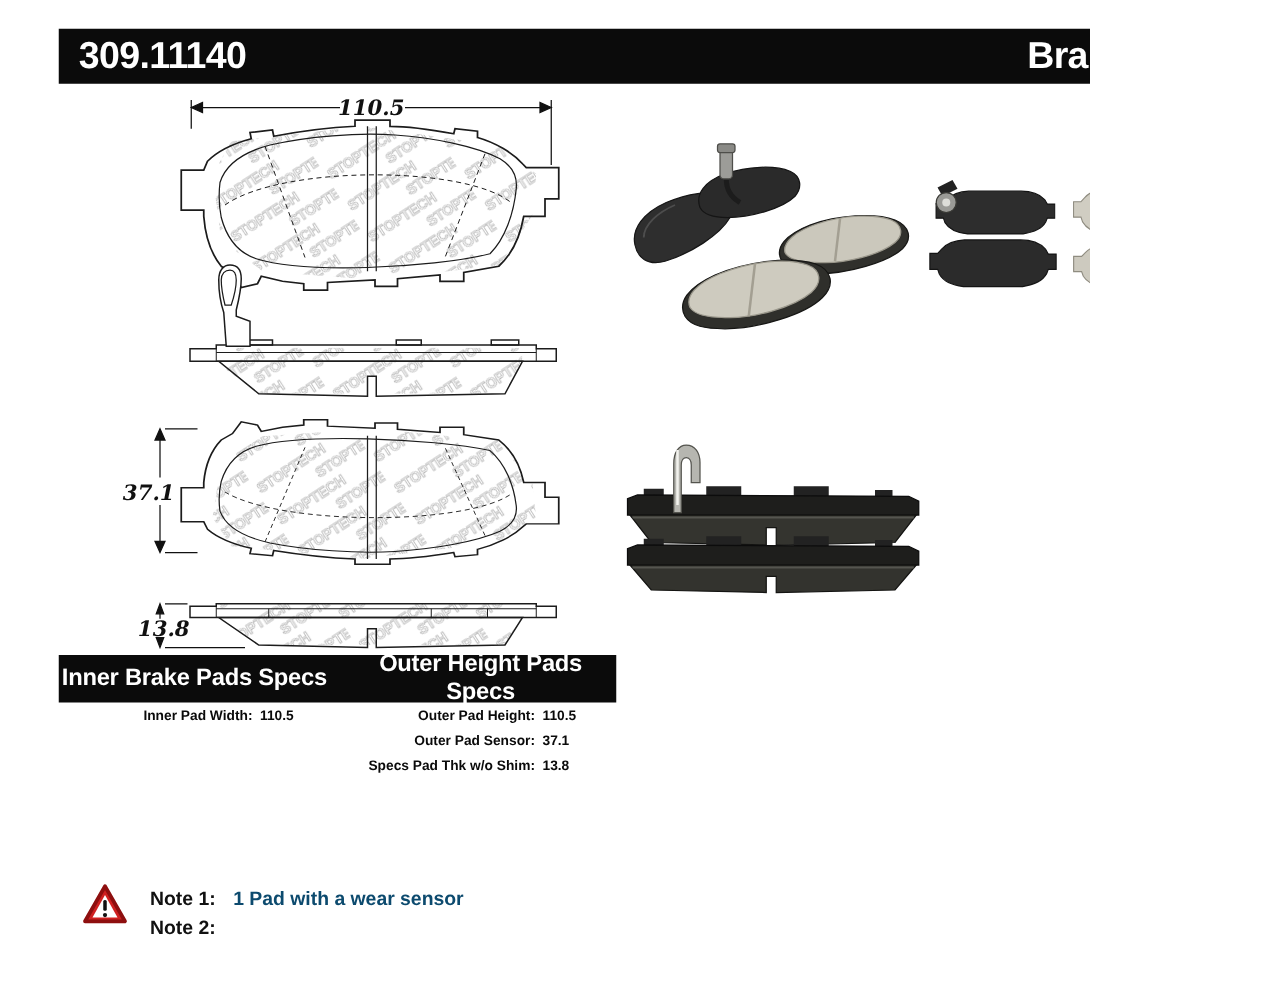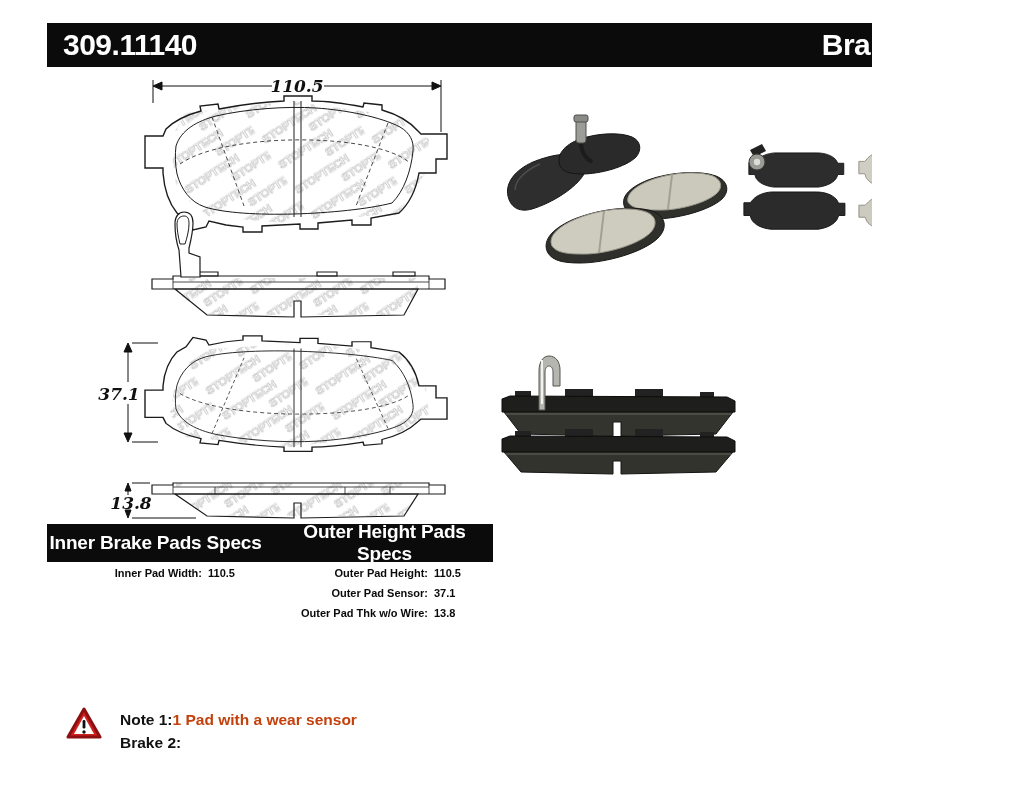--- a/index.html
+++ b/index.html
@@ -16,21 +16,21 @@
   .spec-col{position:absolute;top:567px;}
   .spec-col.inner{left:30px;}
   .spec-col.outer{left:258px;}
   .spec-row{height:20px;font-weight:bold;font-size:11px;white-space:nowrap;}
   .inner .spec-label{display:inline-block;width:172px;text-align:right;}
   .outer .spec-label{display:inline-block;width:170px;text-align:right;}
   .spec-value{margin-left:6px;}
   .warn-wrap{position:absolute;left:66px;top:707px;width:36px;height:34px;}
   .notes{position:absolute;left:120px;top:708px;}
   .note-row{display:flex;font-weight:bold;font-size:15.5px;line-height:23px;color:#111;text-align:right;}
-  .note-text{color:#c2410c;white-space:nowrap;}
+  .note-text{color:#0c4a6e;margin-left:14px;white-space:nowrap;}
 </style>
 </head>
 <body>
 
 <div class="page">
 
   <div class="header-bar">
     <span>309.11140</span>
     <span>Brake Pad</span>
   </div>
@@ -184,36 +184,36 @@
   </div>
 
   <div class="spec-col outer">
     <div class="spec-row">
       <span class="spec-label">Outer Pad Height:</span><span class="spec-value">110.5</span>
     </div>
     <div class="spec-row">
       <span class="spec-label">Outer Pad Sensor:</span><span class="spec-value">37.1</span>
     </div>
     <div class="spec-row">
-      <span class="spec-label">Outer Pad Thk w/o Wire:</span><span class="spec-value">13.8</span>
+      <span class="spec-label">Specs Pad Thk w/o Shim:</span><span class="spec-value">13.8</span>
     </div>
   </div>
 
   <div class="warn-wrap">
     <svg width="36" height="34" viewBox="0 0 36 34" xmlns="http://www.w3.org/2000/svg">
       <path d="M18,2 L34,30 L2,30 Z" fill="#cf2020" stroke="#8e0f0f" stroke-width="3" stroke-linejoin="round"></path>
       <path d="M18,9 L28,27 L8,27 Z" fill="#ffffff"></path>
       <rect x="16.6" y="13" width="2.8" height="8.5" rx="1.2" fill="#111"></rect>
       <circle cx="18" cy="25" r="1.7" fill="#111"></circle>
     </svg>
   </div>
   <div class="notes">
     <div class="note-row">
       <span>Note 1:</span>
       <span class="note-text">1 Pad with a wear sensor</span>
     </div>
     <div class="note-row">
-      <span>Brake 2:</span>
+      <span>Note 2:</span>
       <span class="note-text"></span>
     </div>
   </div>
 
 </div>
 
 </body></html>

